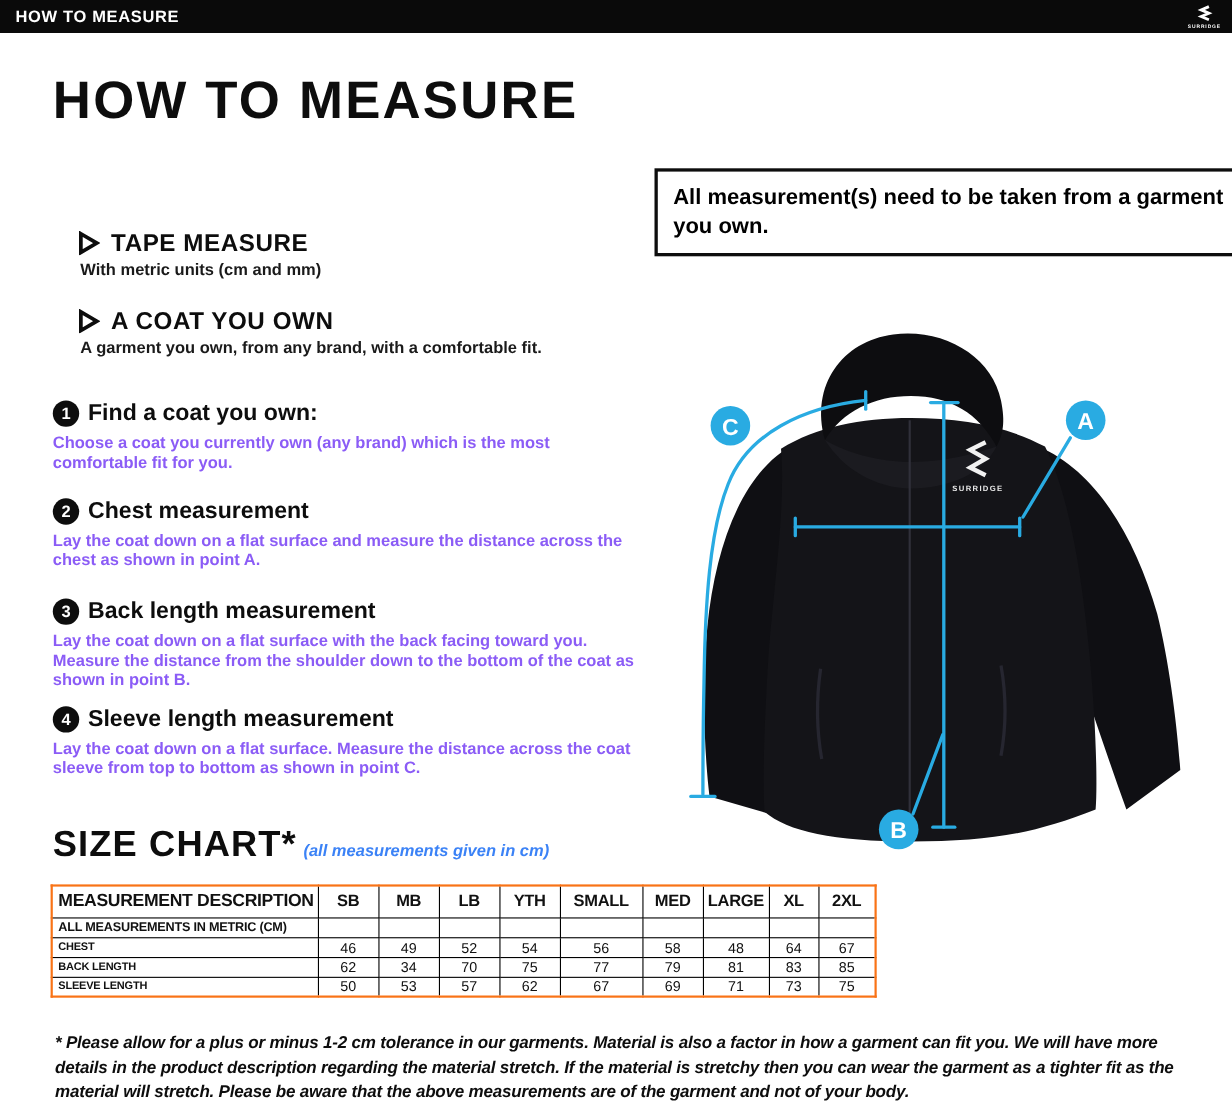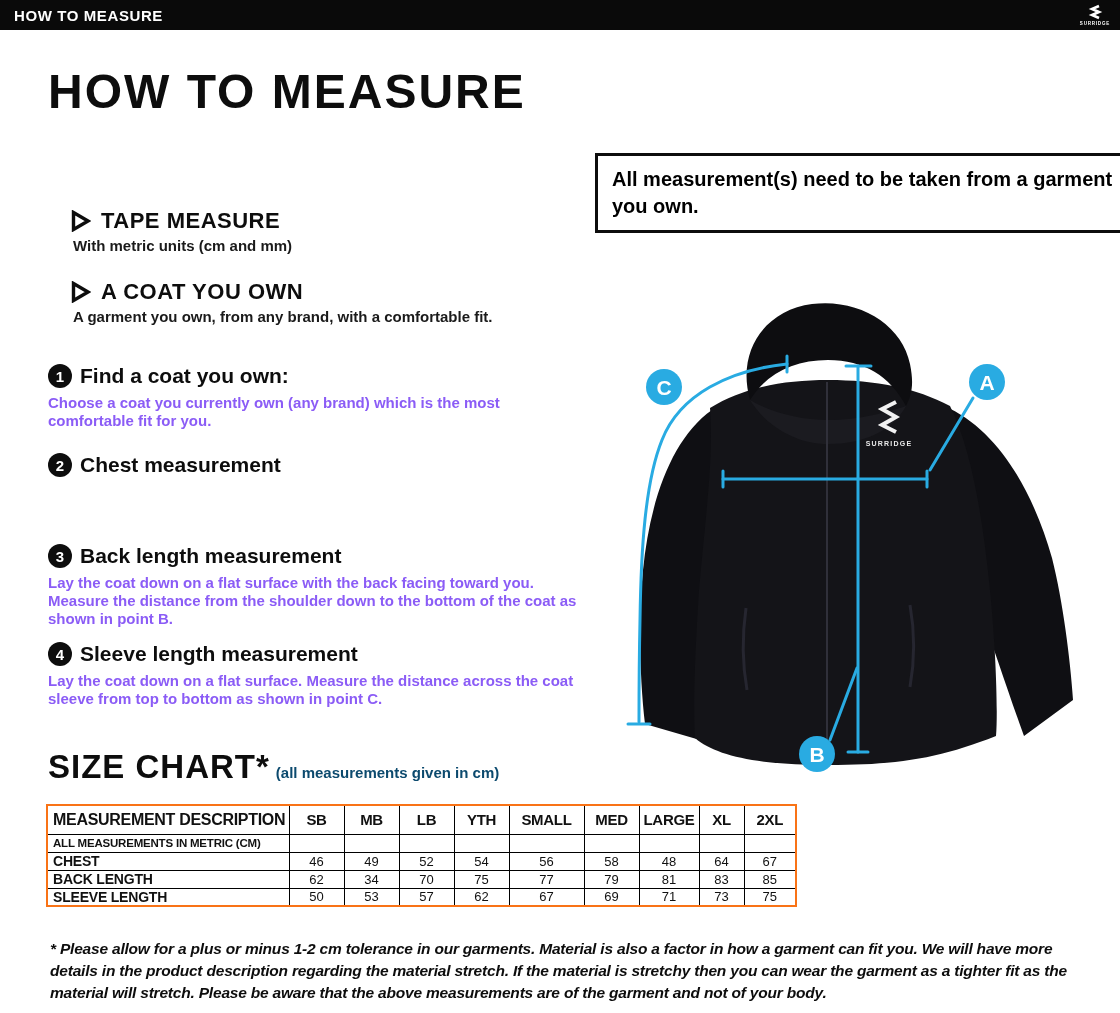--- a/index.html
+++ b/index.html
@@ -37,28 +37,28 @@
   
   .note-box { position:absolute; left:595px; top:153px; width:552px; height:80px; border:3px solid #0d0d0d;
               padding:10px 14px; font-size:20px; font-weight:bold; line-height:27px; color:#000000; }
 
   
   .diagram { position:absolute; left:600px; top:290px; width:520px; height:520px; }
 
   
   .sc-head { position:absolute; left:48px; top:748px; }
   .sc-title { font-size:33px; font-weight:bold; letter-spacing:1px; color:#0d0d0d; }
-  .sc-sub { font-size:15px; font-weight:bold; color:#0c4a6e; margin-left:6px; }
+  .sc-sub { font-size:15px; font-weight:bold; color:#3b82f6; margin-left:6px;font-style:italic; }
   table.sizes { position:absolute; left:46px; top:804px; border-collapse:collapse; table-layout:fixed; }
   table.sizes td, table.sizes th { border:1px solid #000; overflow:hidden; white-space:nowrap; }
   table.sizes { border:2px solid #f97316; }
   th.colhead { font-size:15px; font-weight:bold; letter-spacing:-0.3px; height:29px; text-align:center; }
   th.colhead.desc { text-align:left; padding-left:5px; font-size:16px; }
   td.metricnote { font-size:11.5px; font-weight:bold; height:16px; padding-left:5px; letter-spacing:-0.2px;margin-top:24px; }
-  td.rowlabel { font-size:14px; font-weight:bold; height:18px; padding-left:5px; letter-spacing:-0.2px; }
+  td.rowlabel { font-size:10px; font-weight:bold; height:18px; padding-left:5px; letter-spacing:-0.2px; }
   td.val { font-size:13px; text-align:center; height:18px; }
 
   
   .footnote { position:absolute; left:50px; top:938px; width:1032px; font-size:15.5px; font-weight:bold;
               font-style:italic; line-height:22px; color:#0d0d0d; letter-spacing:-0.2px; }
 </style>
 </head>
 <body>
 
 <div class="page">
@@ -101,20 +101,21 @@
       <span class="step-title">Find a coat you own:</span>
     </div>
     <div class="step-desc">Choose a coat you currently own (any brand) which is the most comfortable fit for you.</div>
   </div>
 
   <div class="step" style="top:453px;">
     <div class="step-head">
       <span class="step-num">2</span>
       <span class="step-title">Chest measurement</span>
     </div>
+    <div class="step-desc">Lay the coat down on a flat surface and measure the distance across the chest as shown in point A.</div>
   </div>
 
   <div class="step" style="top:544px;">
     <div class="step-head">
       <span class="step-num">3</span>
       <span class="step-title">Back length measurement</span>
     </div>
     <div class="step-desc">Lay the coat down on a flat surface with the back facing toward you. Measure the distance from the shoulder down to the bottom of the coat as shown in point B.</div>
   </div>
 

